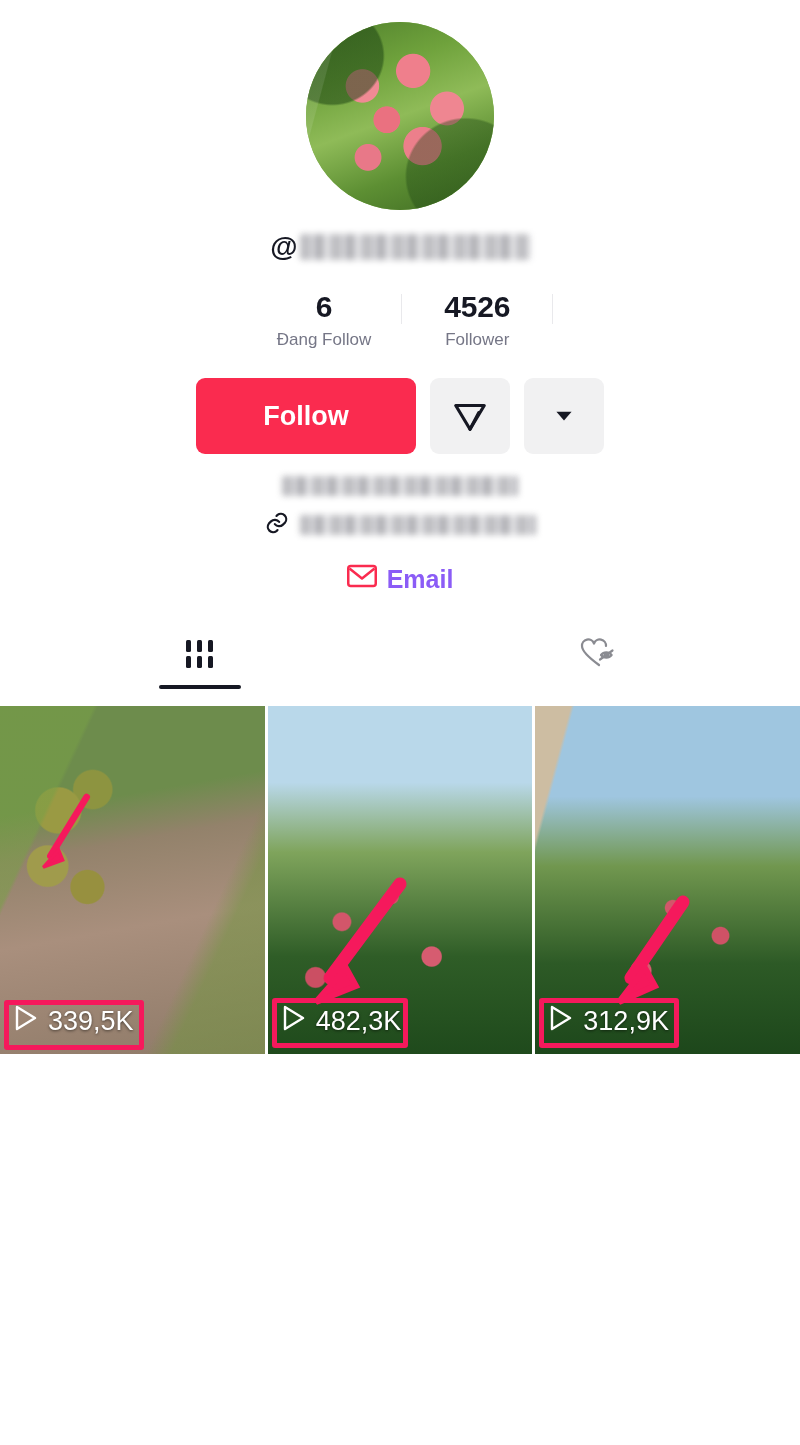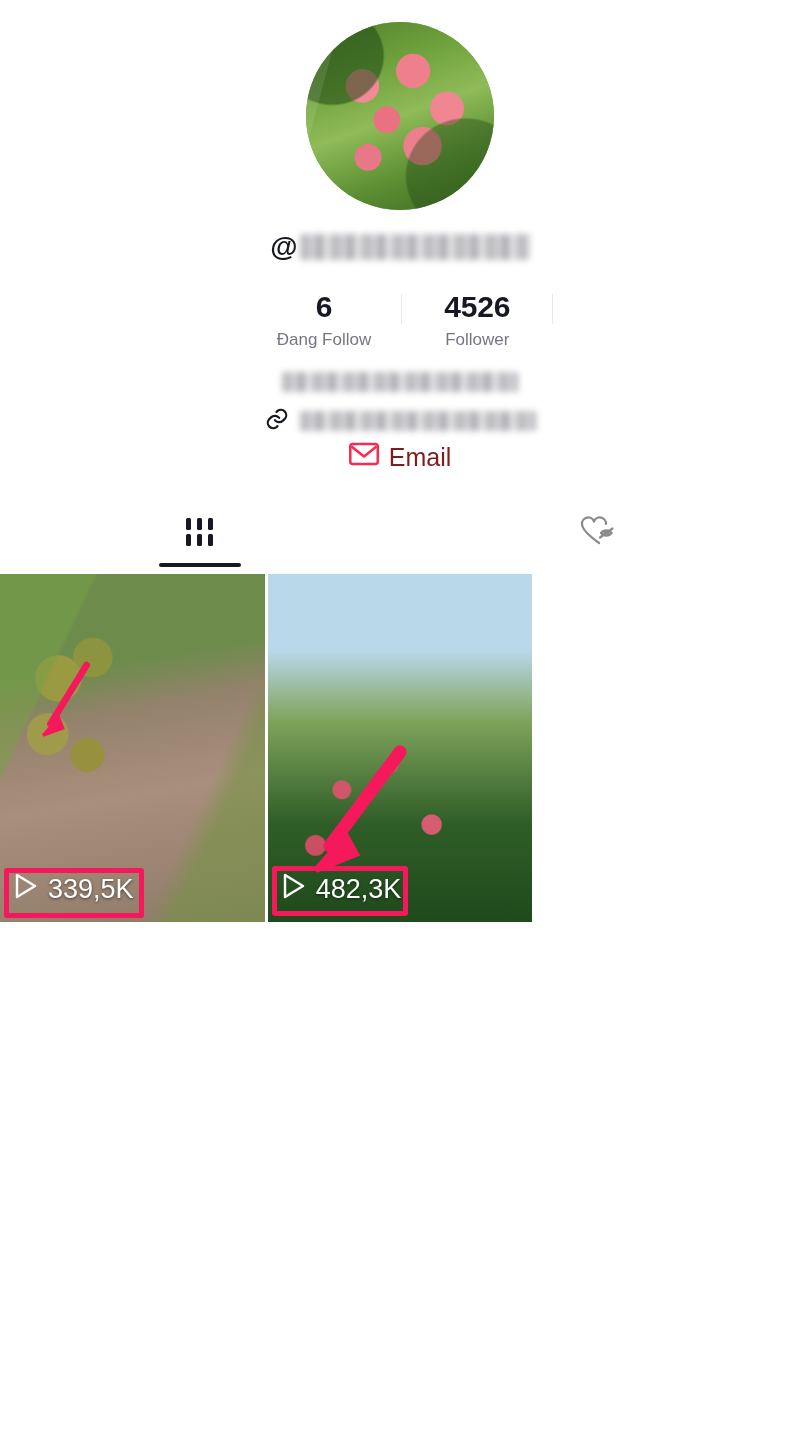--- a/index.html
+++ b/index.html
@@ -103,24 +103,24 @@
 
   
   .bio-line { margin-top: 22px; display: flex; justify-content: center; }
   .bio-redacted { width: 236px; height: 20px; }
   .link-line {
     margin-top: 14px;
     display: flex; align-items: center; justify-content: center; gap: 10px;
   }
   .link-redacted { width: 236px; height: 20px; }
   .email-btn {
-    margin: 6px auto 0;
+    margin: 24px auto 0;
     display: flex; align-items: center; justify-content: center; gap: 10px;
     background: transparent; border: none; cursor: pointer;
-    color: #7f1d1d; font-size: 25px; font-weight: 400;
+    color: #8b5cf6; font-size: 25px; font-weight: 700;
     font-family: "Liberation Sans", sans-serif;
   }
 
   
   .tabs {
     margin-top: 34px;
     display: flex; align-items: flex-end;
     height: 62px;
     border-bottom: 1px solid #ffffff;
   }
@@ -136,21 +136,21 @@
   .tab-underline {
     width: 82px; height: 4px; background: #161823; border-radius: 2px;
   }
   .tab-underline.hidden { background: transparent; }
 
   
   .grid {
     display: grid;
     grid-template-columns: repeat(3, 1fr);
     gap: 3px;
-    margin-top: 6px;
+    margin-top: 16px;
   }
   .cell {
     position: relative;
     height: 348px;
     overflow: hidden;
   }
   .cell .thumb { position: absolute; inset: 0; }
 
   
   .t1 {
@@ -250,20 +250,40 @@
         <span class="stat-label">Đang Follow</span>
       </div>
       <div class="stat-sep"></div>
       <div class="stat">
         <span class="stat-value">4526</span>
         <span class="stat-label">Follower</span>
       </div>
       <div class="stat-sep"></div>
     </div>
 
+    <div class="actions">
+      <button class="follow-btn">Follow</button>
+
+      <button class="icon-btn">
+        <span>
+          <svg width="38" height="38" viewBox="0 0 24 24" fill="none" stroke="#161823" stroke-width="2" stroke-linecap="round" stroke-linejoin="round">
+            <polygon points="3,6 21,6 12,21"></polygon>
+            <line x1="12" y1="21" x2="17.5" y2="10.5"></line>
+          </svg>
+        </span>
+      </button>
+
+      <button class="icon-btn">
+        <span>
+          <svg width="26" height="26" viewBox="0 0 24 24">
+            <polygon points="5,9 19,9 12,17" fill="#161823"></polygon>
+          </svg>
+        </span>
+      </button>
+    </div>
 
     <div class="bio-line">
       <span class="redacted bio-redacted"></span>
     </div>
 
     <div class="link-line">
       <span>
         <svg width="26" height="26" viewBox="0 0 24 24" fill="none" stroke="#161823" stroke-width="2" stroke-linecap="round">
           <path d="M10 13a5 5 0 0 0 7.5.5l2-2a5 5 0 0 0-7-7l-1 1"></path>
           <path d="M14 11a5 5 0 0 0-7.5-.5l-2 2a5 5 0 0 0 7 7l1-1"></path>
@@ -346,16 +366,34 @@
       <div class="views">
         <span class="play">
           <svg width="24" height="26" viewBox="0 0 24 26">
             <polygon points="3,2 21,13 3,24" fill="none" stroke="#ffffff" stroke-width="2.4" stroke-linejoin="round"></polygon>
           </svg>
         </span>
         <span>482,3K</span>
       </div>
     </div>
 
+    <div class="cell">
+      <div class="thumb t5"></div>
+      <svg class="arrow" style="left:0; top:0;" viewBox="0 0 265 348" width="265" height="348">
+        <g stroke="#f5195c" stroke-width="13" fill="#f5195c" stroke-linecap="round">
+          <line x1="148" y1="196" x2="96" y2="272"></line>
+          <polygon points="84,296 110,262 120,280" stroke-width="6"></polygon>
+        </g>
+      </svg>
+      <div class="views-box" style="left:4px; bottom:6px; width:140px; height:50px;"></div>
+      <div class="views">
+        <span class="play">
+          <svg width="24" height="26" viewBox="0 0 24 26">
+            <polygon points="3,2 21,13 3,24" fill="none" stroke="#ffffff" stroke-width="2.4" stroke-linejoin="round"></polygon>
+          </svg>
+        </span>
+        <span>312,9K</span>
+      </div>
+    </div>
 
 
   </div>
 </div>
 
 </body></html>

